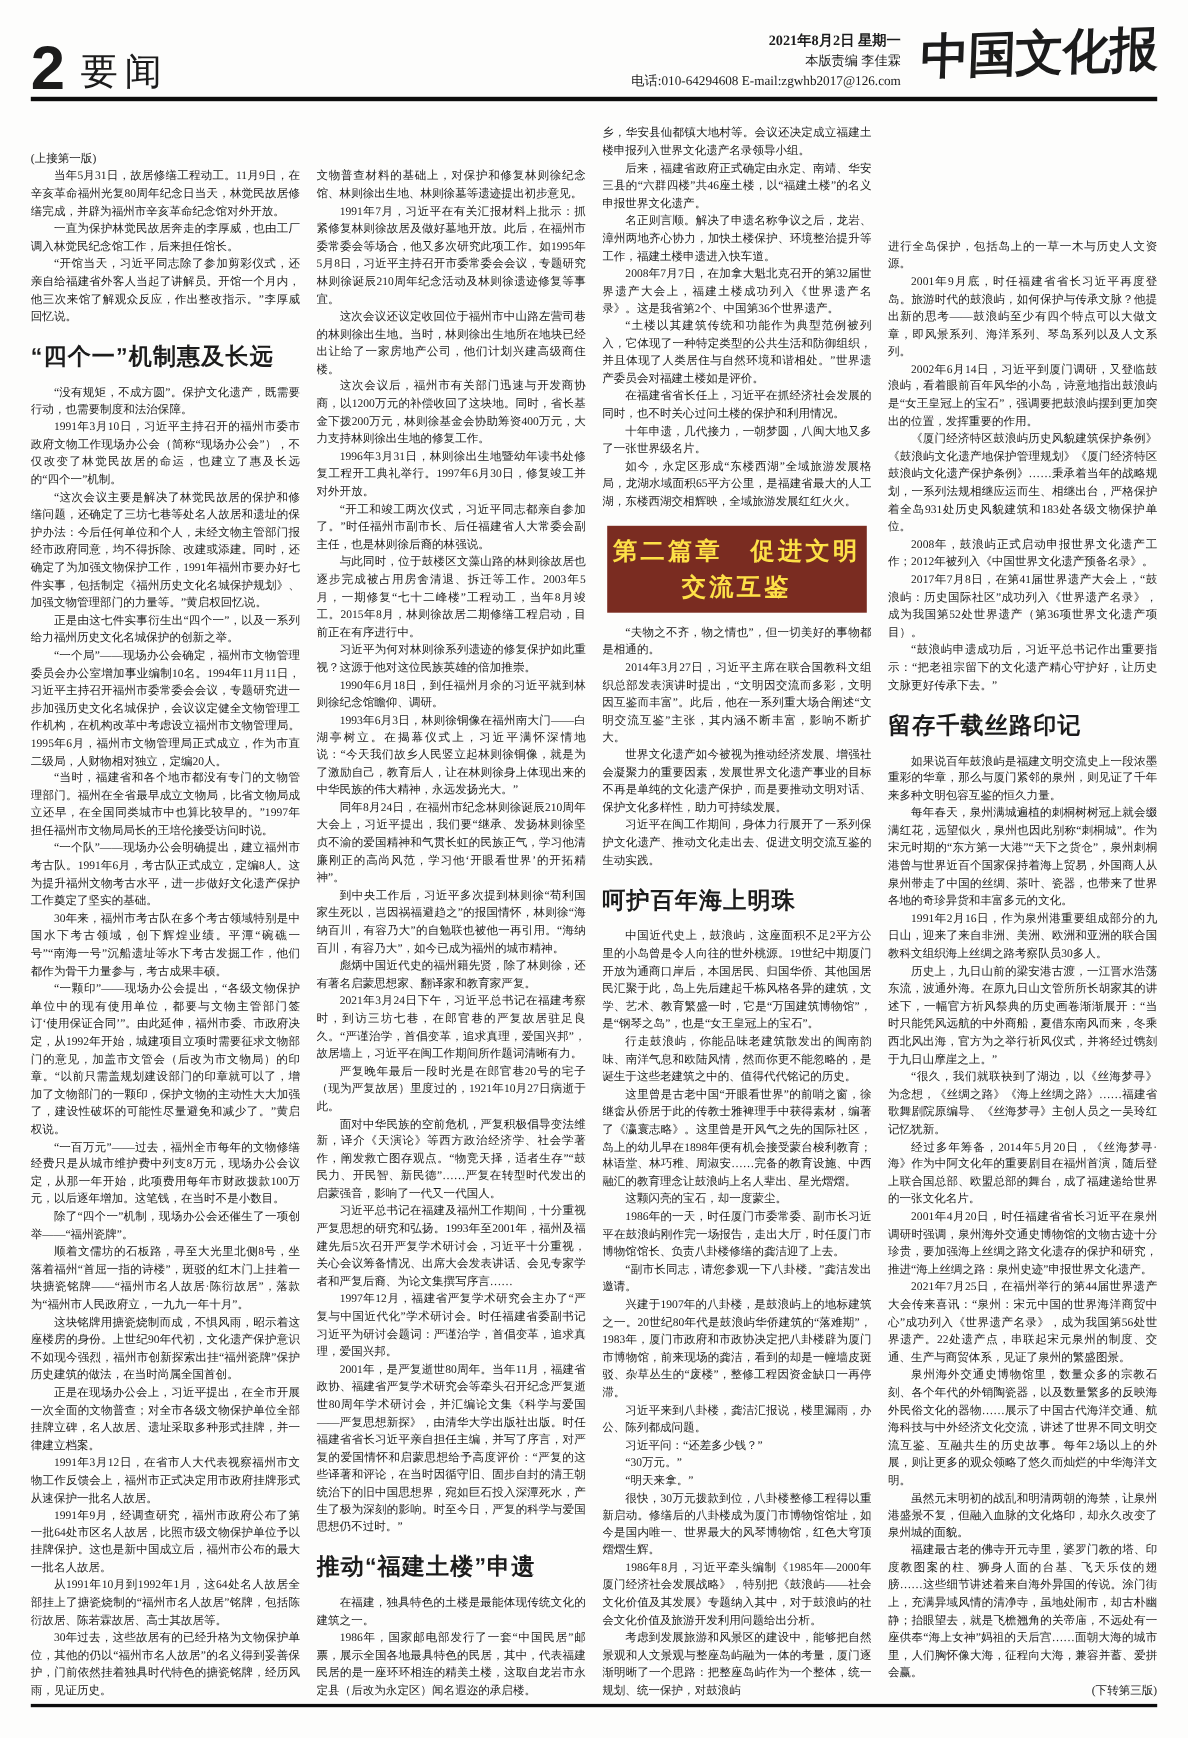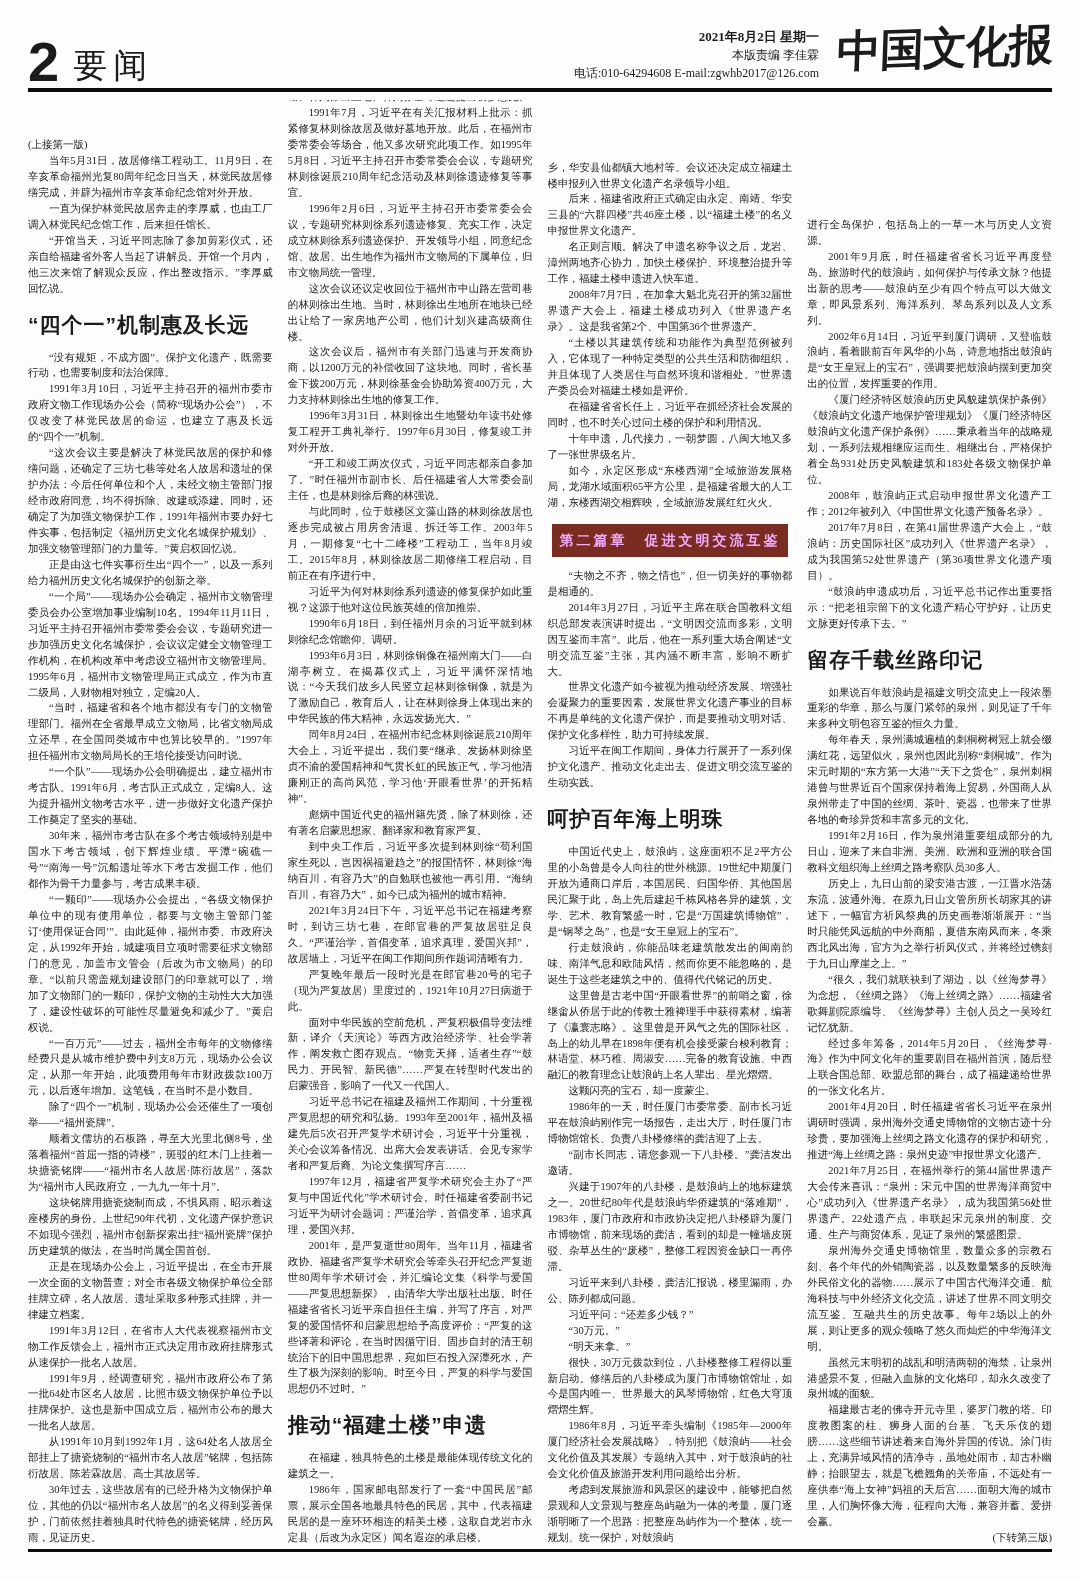--- a/index.html
+++ b/index.html
@@ -42,23 +42,23 @@
     flex:1 1 0;overflow:hidden;text-align:justify;
     font-size:10.5px;line-height:1.52;
   }
   .col p{margin:0;text-indent:2em;}
   .col p.noindent{text-indent:0;}
   .col h2{
     font-family:"Liberation Sans","DejaVu Sans",sans-serif;
     font-size:21px;font-weight:bold;margin:12px 0 9px;letter-spacing:1px;
   }
   .banner{
-    background:var(--accent,#7a2c21);color:#f0abfc;text-align:center;
+    background:var(--accent,#7a2c21);color:#fde047;text-align:center;
     font-family:"Liberation Sans","DejaVu Sans",sans-serif;
-    font-weight:bold;font-size:14px;letter-spacing:3px;
+    font-weight:bold;font-size:22px;letter-spacing:3px;
     padding:6px 0;margin:13px 4px 11px;
   }
   .turn{ text-align:right;text-indent:0 !important;margin-top:6px;}
   .footer-rule{
     position:absolute;left:28px;right:28px;bottom:28px;
     border-top:3px solid #0d0d0d;height:0;
   }
 </style>
 </head>
 <body>
@@ -102,32 +102,31 @@
         <p>这块铭牌用搪瓷烧制而成，不惧风雨，昭示着这座楼房的身份。上世纪90年代初，文化遗产保护意识不如现今强烈，福州市创新探索出挂“福州瓷牌”保护历史建筑的做法，在当时尚属全国首创。</p>
         <p>正是在现场办公会上，习近平提出，在全市开展一次全面的文物普查；对全市各级文物保护单位全部挂牌立碑，名人故居、遗址采取多种形式挂牌，并一律建立档案。</p>
         <p>1991年3月12日，在省市人大代表视察福州市文物工作反馈会上，福州市正式决定用市政府挂牌形式从速保护一批名人故居。</p>
         <p>1991年9月，经调查研究，福州市政府公布了第一批64处市区名人故居，比照市级文物保护单位予以挂牌保护。这也是新中国成立后，福州市公布的最大一批名人故居。</p>
         <p>从1991年10月到1992年1月，这64处名人故居全部挂上了搪瓷烧制的“福州市名人故居”铭牌，包括陈衍故居、陈若霖故居、高士其故居等。</p>
         <p>30年过去，这些故居有的已经升格为文物保护单位，其他的仍以“福州市名人故居”的名义得到妥善保护，门前依然挂着独具时代特色的搪瓷铭牌，经历风雨，见证历史。</p>
       </div>
       <div class="col">
         <p class="noindent">文物普查材料的基础上，对保护和修复林则徐纪念馆、林则徐出生地、林则徐墓等遗迹提出初步意见。</p>
         <p>1991年7月，习近平在有关汇报材料上批示：抓紧修复林则徐故居及做好墓地开放。此后，在福州市委常委会等场合，他又多次研究此项工作。如1995年5月8日，习近平主持召开市委常委会会议，专题研究林则徐诞辰210周年纪念活动及林则徐遗迹修复等事宜。</p>
-        <p>1996年2月6日，习近平主持召开市委常委会会议，专题研究林则徐系列遗迹修复、充实工作，决定成立林则徐系列遗迹保护、开发领导小组，同意纪念馆、故居、出生地作为福州市文物局的下属单位，归市文物局统一管理。</p>
         <p>这次会议还议定收回位于福州市中山路左营司巷的林则徐出生地。当时，林则徐出生地所在地块已经出让给了一家房地产公司，他们计划兴建高级商住楼。</p>
         <p>这次会议后，福州市有关部门迅速与开发商协商，以1200万元的补偿收回了这块地。同时，省长基金下拨200万元，林则徐基金会协助筹资400万元，大力支持林则徐出生地的修复工作。</p>
         <p>1996年3月31日，林则徐出生地暨幼年读书处修复工程开工典礼举行。1997年6月30日，修复竣工并对外开放。</p>
         <p>“开工和竣工两次仪式，习近平同志都亲自参加了。”时任福州市副市长、后任福建省人大常委会副主任，也是林则徐后裔的林强说。</p>
         <p>与此同时，位于鼓楼区文藻山路的林则徐故居也逐步完成被占用房舍清退、拆迁等工作。2003年5月，一期修复“七十二峰楼”工程动工，当年8月竣工。2015年8月，林则徐故居二期修缮工程启动，目前正在有序进行中。</p>
         <p>习近平为何对林则徐系列遗迹的修复保护如此重视？这源于他对这位民族英雄的倍加推崇。</p>
         <p>1990年6月18日，到任福州月余的习近平就到林则徐纪念馆瞻仰、调研。</p>
         <p>1993年6月3日，林则徐铜像在福州南大门——白湖亭树立。在揭幕仪式上，习近平满怀深情地说：“今天我们故乡人民竖立起林则徐铜像，就是为了激励自己，教育后人，让在林则徐身上体现出来的中华民族的伟大精神，永远发扬光大。”</p>
         <p>同年8月24日，在福州市纪念林则徐诞辰210周年大会上，习近平提出，我们要“继承、发扬林则徐坚贞不渝的爱国精神和气贯长虹的民族正气，学习他清廉刚正的高尚风范，学习他‘开眼看世界’的开拓精神”。</p>
+        <p>到中央工作后，习近平多次提到林则徐“苟利国家生死以，岂因祸福避趋之”的报国情怀，林则徐“海纳百川，有容乃大”的自勉联也被他一再引用。“海纳百川，有容乃大”，如今已成为福州的城市精神。</p>
         <p>彪炳中国近代史的福州籍先贤，除了林则徐，还有著名启蒙思想家、翻译家和教育家严复。</p>
-        <p>到中央工作后，习近平多次提到林则徐“苟利国家生死以，岂因祸福避趋之”的报国情怀，林则徐“海纳百川，有容乃大”的自勉联也被他一再引用。“海纳百川，有容乃大”，如今已成为福州的城市精神。</p>
         <p>2021年3月24日下午，习近平总书记在福建考察时，到访三坊七巷，在郎官巷的严复故居驻足良久。“严谨治学，首倡变革，追求真理，爱国兴邦”，故居墙上，习近平在闽工作期间所作题词清晰有力。</p>
         <p>严复晚年最后一段时光是在郎官巷20号的宅子（现为严复故居）里度过的，1921年10月27日病逝于此。</p>
         <p>面对中华民族的空前危机，严复积极倡导变法维新，译介《天演论》等西方政治经济学、社会学著作，阐发救亡图存观点。“物竞天择，适者生存”“鼓民力、开民智、新民德”……严复在转型时代发出的启蒙强音，影响了一代又一代国人。</p>
         <p>习近平总书记在福建及福州工作期间，十分重视严复思想的研究和弘扬。1993年至2001年，福州及福建先后5次召开严复学术研讨会，习近平十分重视，关心会议筹备情况、出席大会发表讲话、会见专家学者和严复后裔、为论文集撰写序言……</p>
         <p>1997年12月，福建省严复学术研究会主办了“严复与中国近代化”学术研讨会。时任福建省委副书记习近平为研讨会题词：严谨治学，首倡变革，追求真理，爱国兴邦。</p>
         <p>2001年，是严复逝世80周年。当年11月，福建省政协、福建省严复学术研究会等牵头召开纪念严复逝世80周年学术研讨会，并汇编论文集《科学与爱国——严复思想新探》，由清华大学出版社出版。时任福建省省长习近平亲自担任主编，并写了序言，对严复的爱国情怀和启蒙思想给予高度评价：“严复的这些译著和评论，在当时因循守旧、固步自封的清王朝统治下的旧中国思想界，宛如巨石投入深潭死水，产生了极为深刻的影响。时至今日，严复的科学与爱国思想仍不过时。”</p>
         <h2>推动“福建土楼”申遗</h2>
         <p>在福建，独具特色的土楼是最能体现传统文化的建筑之一。</p>
         <p>1986年，国家邮电部发行了一套“中国民居”邮票，展示全国各地最具特色的民居，其中，代表福建民居的是一座环环相连的精美土楼，这取自龙岩市永定县（后改为永定区）闻名遐迩的承启楼。</p>
       </div>

